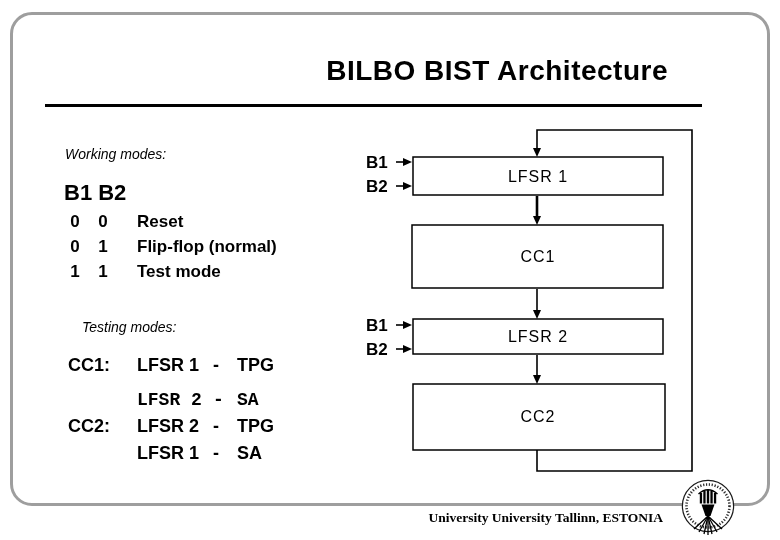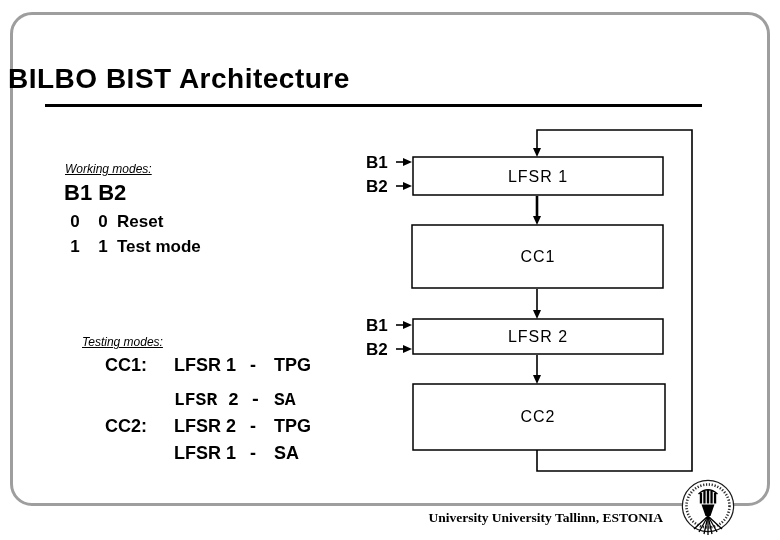--- a/index.html
+++ b/index.html
@@ -7,44 +7,44 @@
     width:780px;height:540px;position:relative;overflow:hidden;
     background:#ffffff;color:#000;
     font-family:"Liberation Sans","DejaVu Sans",sans-serif;
   }
   .slide-border{
     position:absolute;left:10px;top:12px;width:760px;height:494px;
     border:3px solid #9e9e9e;border-radius:22px;box-sizing:border-box;
     background:transparent;
   }
   .title{
-    position:absolute;left:0;top:55px;width:668px;text-align:left;
-    font-size:28px;font-weight:bold;margin:8px;letter-spacing:0.5px;
+    position:absolute;left:0;top:55px;width:668px;text-align:right;
+    font-size:28px;font-weight:bold;margin:0;letter-spacing:0.5px;
   }
   .title-underline{
     position:absolute;left:45px;top:104px;width:657px;height:3px;background:#000;
   }
   .section-heading{
-    position:absolute;font-size:12px;font-style:italic;
-    text-decoration:underline;white-space:nowrap;margin-top:16px;
+    position:absolute;font-size:14px;font-style:italic;
+    white-space:nowrap;
   }
   .wm-heading{left:65px;top:146px;}
   .tm-heading{left:82px;top:319px;}
   .wm-cols{
     position:absolute;left:64px;top:180px;font-size:22px;font-weight:bold;white-space:nowrap;
   }
   .wm-table{position:absolute;left:61px;top:209px;font-size:17px;font-weight:bold;}
   .wm-row{height:25px;line-height:25px;white-space:nowrap;}
   .wm-row .num{display:inline-block;width:28px;text-align:center;}
-  .wm-row .mode{display:inline-block;}
+  .wm-row .mode{display:inline-block;margin-left:20px;}
   .tm-line{
     position:absolute;left:68px;font-size:18px;font-weight:bold;
     white-space:nowrap;height:26px;line-height:26px;
   }
-  .tm-name{display:inline-block;width:69px;margin-left:37px;}
+  .tm-name{display:inline-block;width:69px;}
   .tm-lfsr{display:inline-block;width:76px;}
   .tm-dash{display:inline-block;width:24px;}
   .tm-role{display:inline-block;}
   .tm-l1{top:352px;} .tm-l2{top:387px;font-family:Liberation Mono, monospace;} .tm-l3{top:413px;} .tm-l4{top:440px;}
   .diagram{position:absolute;left:360px;top:118px;}
   .diagram .box{fill:#ffffff;stroke:#000;stroke-width:1.5px;}
   .diagram .wire{fill:none;stroke:#000;stroke-width:1.6px;}
   .diagram .wire-thick{fill:none;stroke:#000;stroke-width:2.6px;}
   .diagram .blk-label{
     font-family:"Liberation Sans",sans-serif;font-size:16px;letter-spacing:1px;
@@ -69,20 +69,23 @@
 
   <h1 class="title">BILBO BIST Architecture</h1>
   <div class="title-underline"></div>
 
   <div class="section-heading wm-heading">Working modes:</div>
   <div class="wm-cols">B1 B2</div>
 
   <div class="wm-table">
     <div class="wm-row">
       <span class="num">0</span><span class="num">0</span><span class="mode">Reset</span>
+    </div>
+    <div class="wm-row">
+      <span class="num">0</span><span class="num">1</span><span class="mode">Flip-flop (normal)</span>
     </div>
     <div class="wm-row">
       <span class="num">1</span><span class="num">1</span><span class="mode">Test mode</span>
     </div>
   </div>
 
   <div class="section-heading tm-heading">Testing modes:</div>
 
   <div class="tm-line tm-l1">
     <span class="tm-name">CC1:</span><span class="tm-lfsr">LFSR 1</span><span class="tm-dash">-</span><span class="tm-role">TPG</span>

